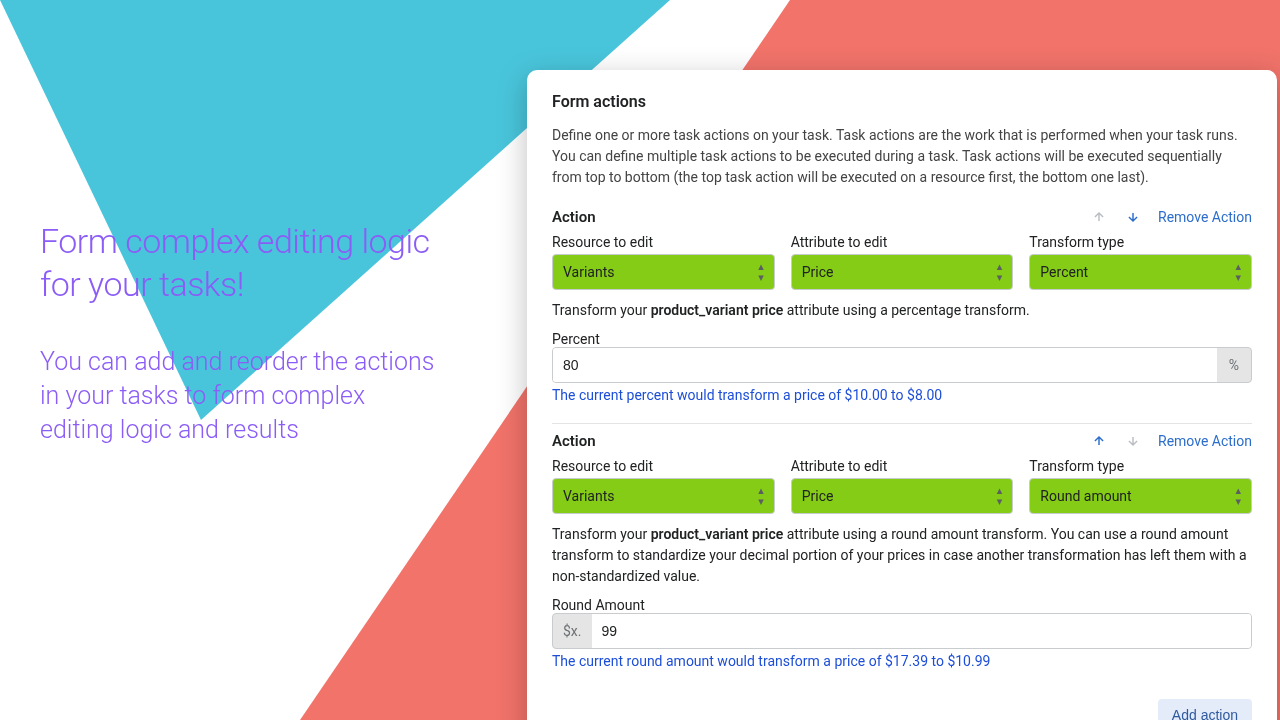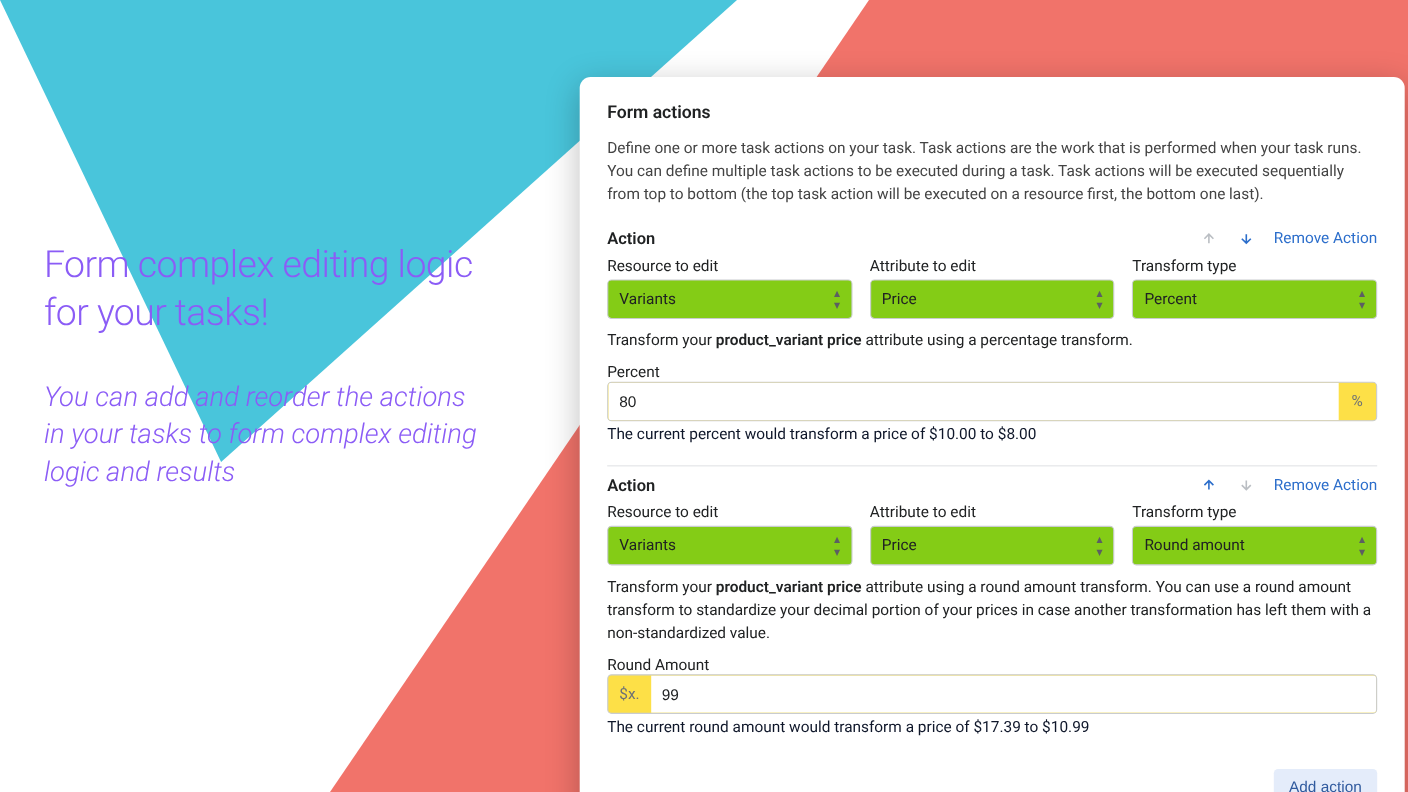--- a/index.html
+++ b/index.html
@@ -19,21 +19,21 @@
   clip-path: polygon(50% 0, 100% 0, 100% 100%, 0 100%);
 }
 .promo {
   position: absolute; left: 40px; top: 220px; width: 400px;
   z-index: 2; color: #8b5cf6;
 }
 .promo h1 {
   font-weight: 300; font-size: 34px; line-height: 1.25; letter-spacing: -0.5px;
 }
 .promo p {
-  margin-top: 40px; font-weight: 300; font-size: 25px; line-height: 1.35; font-style: italic;
+  margin-top: 40px; font-weight: 300; font-size: 25px; line-height: 1.35;
 }
 .card {
   position: absolute; left: 527px; top: 70px; width: 750px;
   background: #ffffff; border-radius: 10px;
   box-shadow: 0 8px 30px rgba(0,0,0,0.25);
   padding: 22px 25px 18px; z-index: 3;
   font-size: 14px; color: #202223;
 }
 .card h2 { font-size: 16px; font-weight: 600; margin-bottom: 14px; }
 .card > .desc { color: #444; line-height: 1.5; margin-bottom: 12px; }
@@ -58,31 +58,31 @@
   width: 100%; height: 36px; border: 1px solid #c9cccf; border-radius: 4px;
   padding: 0 10px; font-size: 14px; background: #84cc16; color: #202223;
   display: flex; align-items: center; justify-content: space-between;
 }
 .select .caret { color: #5c5f62; font-size: 11px; line-height: 1; }
 .transform-note { font-size: 14px; color: #202223; margin-bottom: 10px; line-height: 1.5; }
 .transform-note b { font-weight: 600; }
 .input-wrap { margin-bottom: 4px; }
 .input-row {
   display: flex; align-items: center; border: 1px solid #c9cccf;
-  border-radius: 4px; height: 36px; overflow: hidden; background: #fde047;
+  border-radius: 4px; height: 36px; overflow: hidden; background: #e5e5e5;
 }
 .input-row .prefix {
   padding: 0 10px; color: #6d7175; font-size: 14px;
 }
 .input-row input {
   flex: 1; border: none; height: 100%; padding: 0 10px; font-size: 14px;
   outline: none; color: #202223;
 }
 .input-row .suffix { padding: 0 12px; color: #6d7175; }
-.hint { font-size: 14px; color: #0f172a; margin-top: 4px; }
+.hint { font-size: 14px; color: #1d4ed8; margin-top: 4px; }
 .footer {
   display: flex; justify-content: flex-end; margin-top: 10px;
 }
 .add-btn {
   background: #e4ecfa; color: #305a9e; border: none;
   padding: 8px 14px; border-radius: 4px; font-size: 14px; cursor: pointer;
 }
 </style>
 </head>
 <body>

